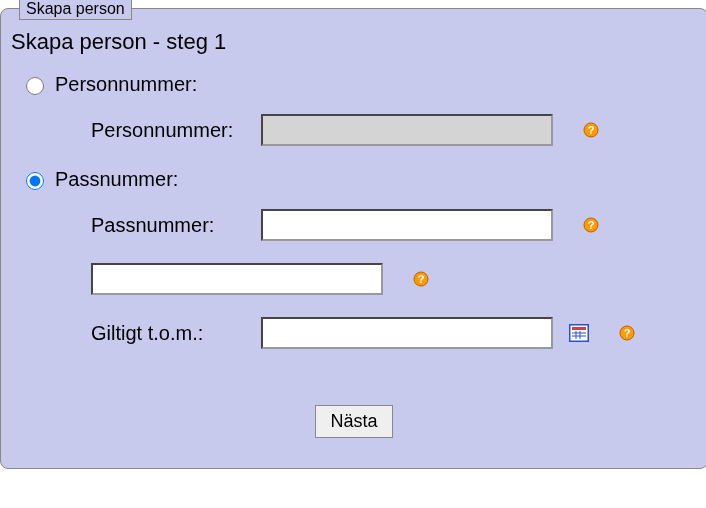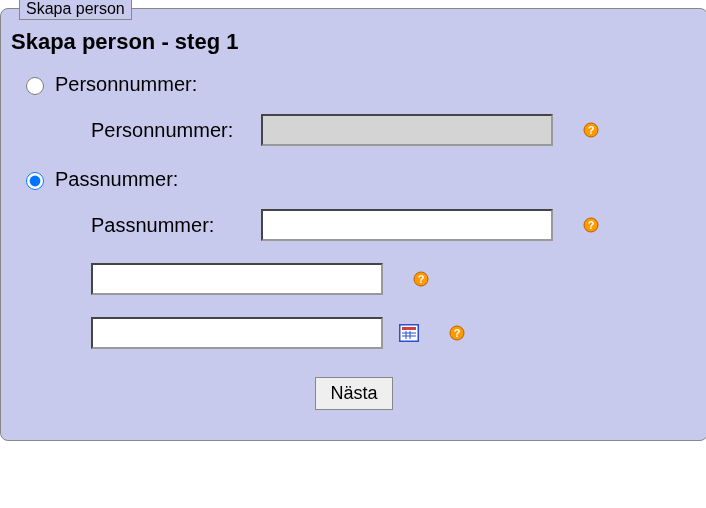--- a/index.html
+++ b/index.html
@@ -23,21 +23,21 @@
     top:-11px;
     left:18px;
     background:#c7caed;
     border:1px solid #888;
     padding:0 6px;
     font-size:16px;
     line-height:20px;
   }
   h1.page-title{
     font-size:22px;
-    font-weight:bold;
+    font-weight:normal;
     margin:4px 0 18px 0;
   }
   .radio-row{
     display:flex;
     align-items:center;
     gap:8px;
     margin-left:10px;
     margin-top:10px;
     margin-bottom:18px;
     font-size:20px;
@@ -76,21 +76,21 @@
   .help-icon svg{display:block;}
   .cal-icon{
     width:20px;height:18px;
     margin-left:16px;
     display:inline-flex;
     align-items:center;
     justify-content:center;
   }
   .btn-row{
     text-align:center;
-    margin-top:28px;
+    margin-top:56px;
   }
   button.next-btn{
     font-size:18px;
     padding:5px 14px;
     background:#efefef;
     border:1px solid #888;
   }
 </style>
 </head>
 <body>
@@ -136,20 +136,21 @@
     <input type="text" class="text-input" value="" style="">
     <span class="help-icon">
       <svg width="16" height="16">
           <circle cx="8" cy="8" r="7" fill="#ff9a00" stroke="#c06000"></circle>
           <text x="8" y="12" text-anchor="middle" font-size="11" font-weight="bold" fill="#fff">?</text>
         </svg>
     </span>
   </div>
 
   <div class="field-row">
+    <span class="field-label">Giltigt t.o.m.:</span>
     <input type="text" class="text-input" value="" style="">
     <span class="cal-icon">
       <svg width="20" height="18">
         <rect x="0.5" y="0.5" width="19" height="17" fill="#fff" stroke="#2a4fd0" stroke-width="2"></rect>
         <rect x="3" y="3" width="14" height="3" fill="#d04040"></rect>
         <line x1="3" y1="9" x2="17" y2="9" stroke="#2a4fd0"></line>
         <line x1="3" y1="12" x2="17" y2="12" stroke="#2a4fd0"></line>
         <line x1="7" y1="7" x2="7" y2="15" stroke="#2a4fd0"></line>
         <line x1="11" y1="7" x2="11" y2="15" stroke="#2a4fd0"></line>
       </svg>

